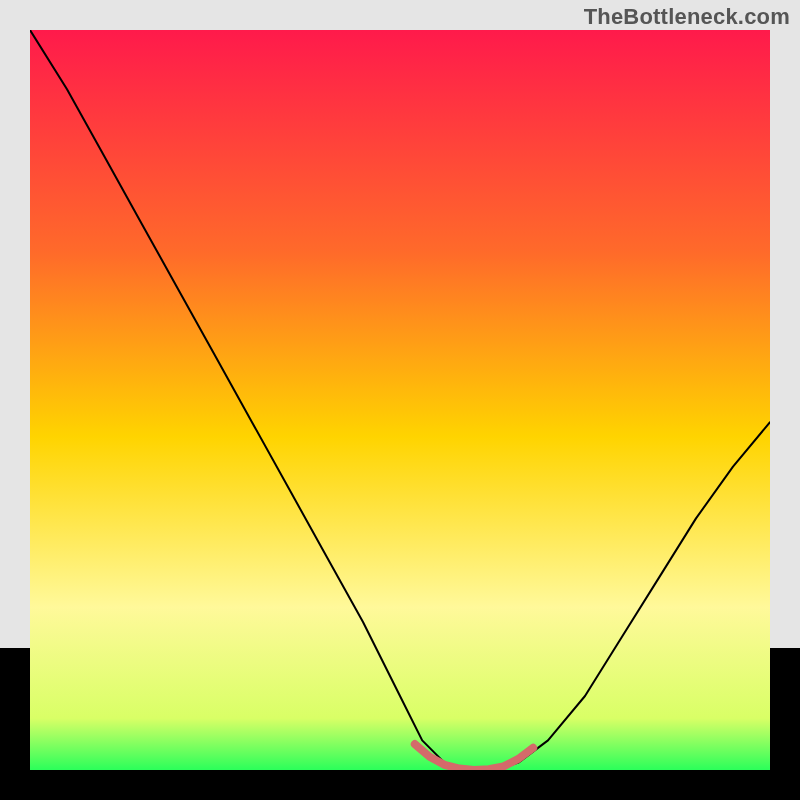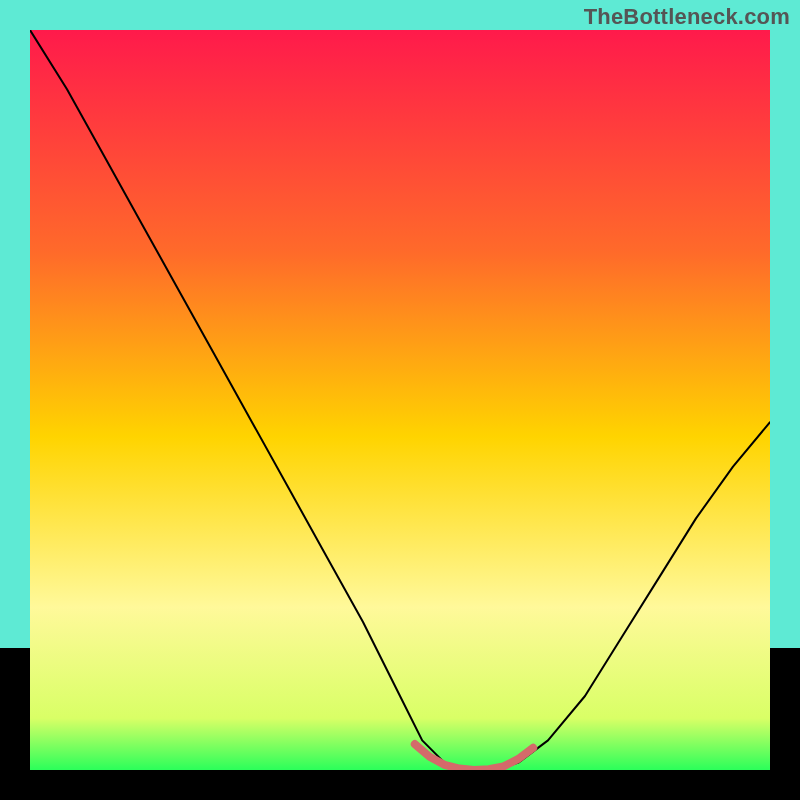--- a/index.html
+++ b/index.html
@@ -8,21 +8,21 @@
     width: 800px;
     height: 800px;
     background: #000;
     overflow: hidden;
     font-family: Arial, Helvetica, sans-serif;
   }
   .frame {
     position: relative;
     width: 800px;
     height: 648px;
-    background: #5eead4;
+    background: #e5e5e5;
   }
   .watermark {
     position: absolute;
     top: 4px;
     right: 10px;
     color: #555;
     font-size: 22px;
     font-weight: bold;
     letter-spacing: 0.2px;
     user-select: none;

